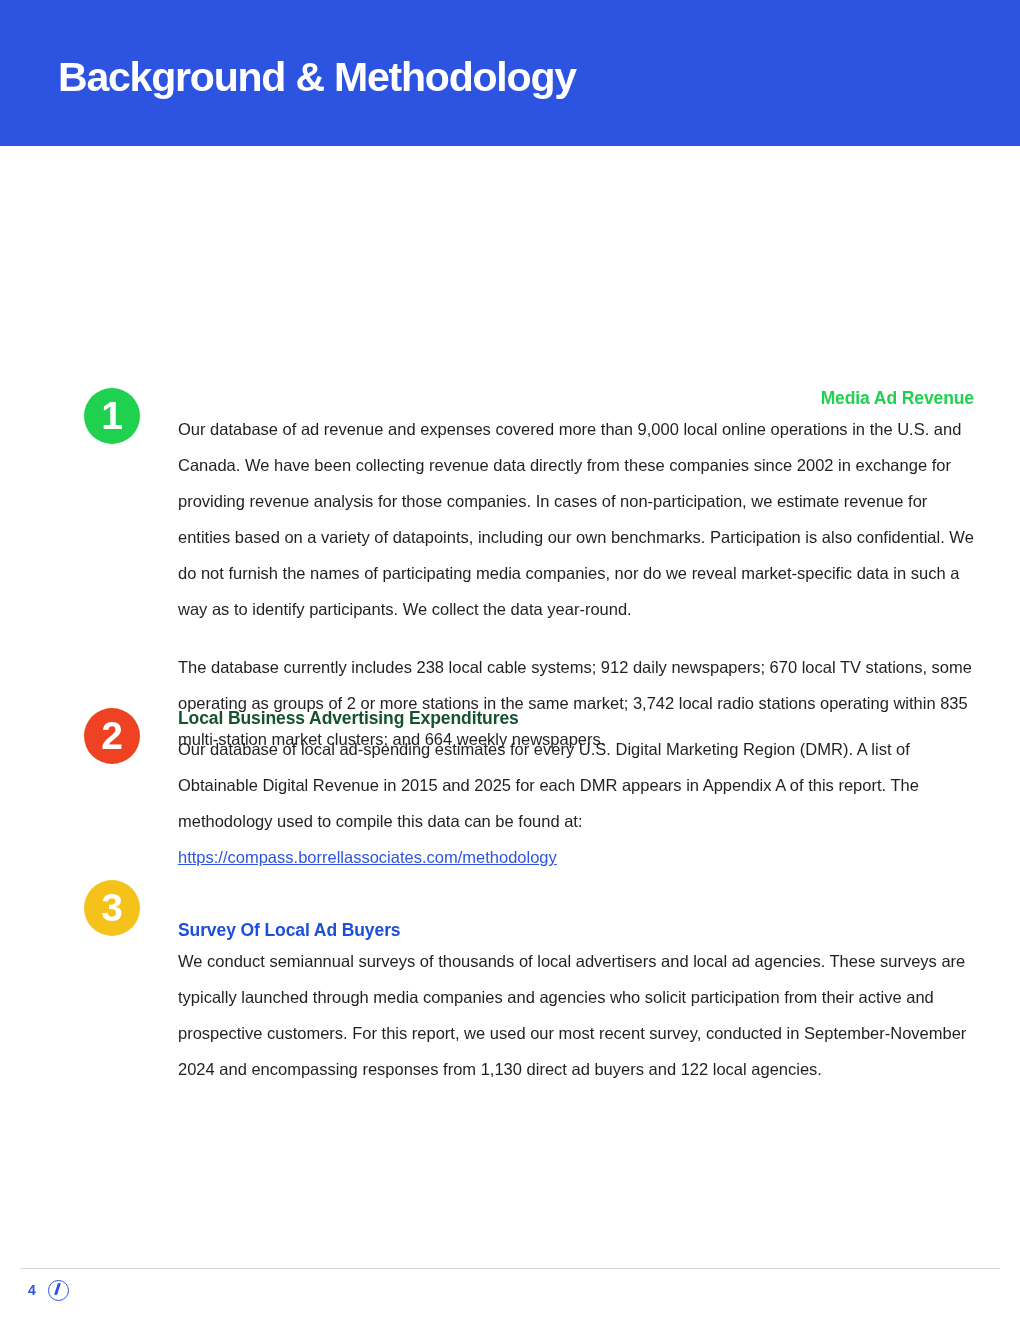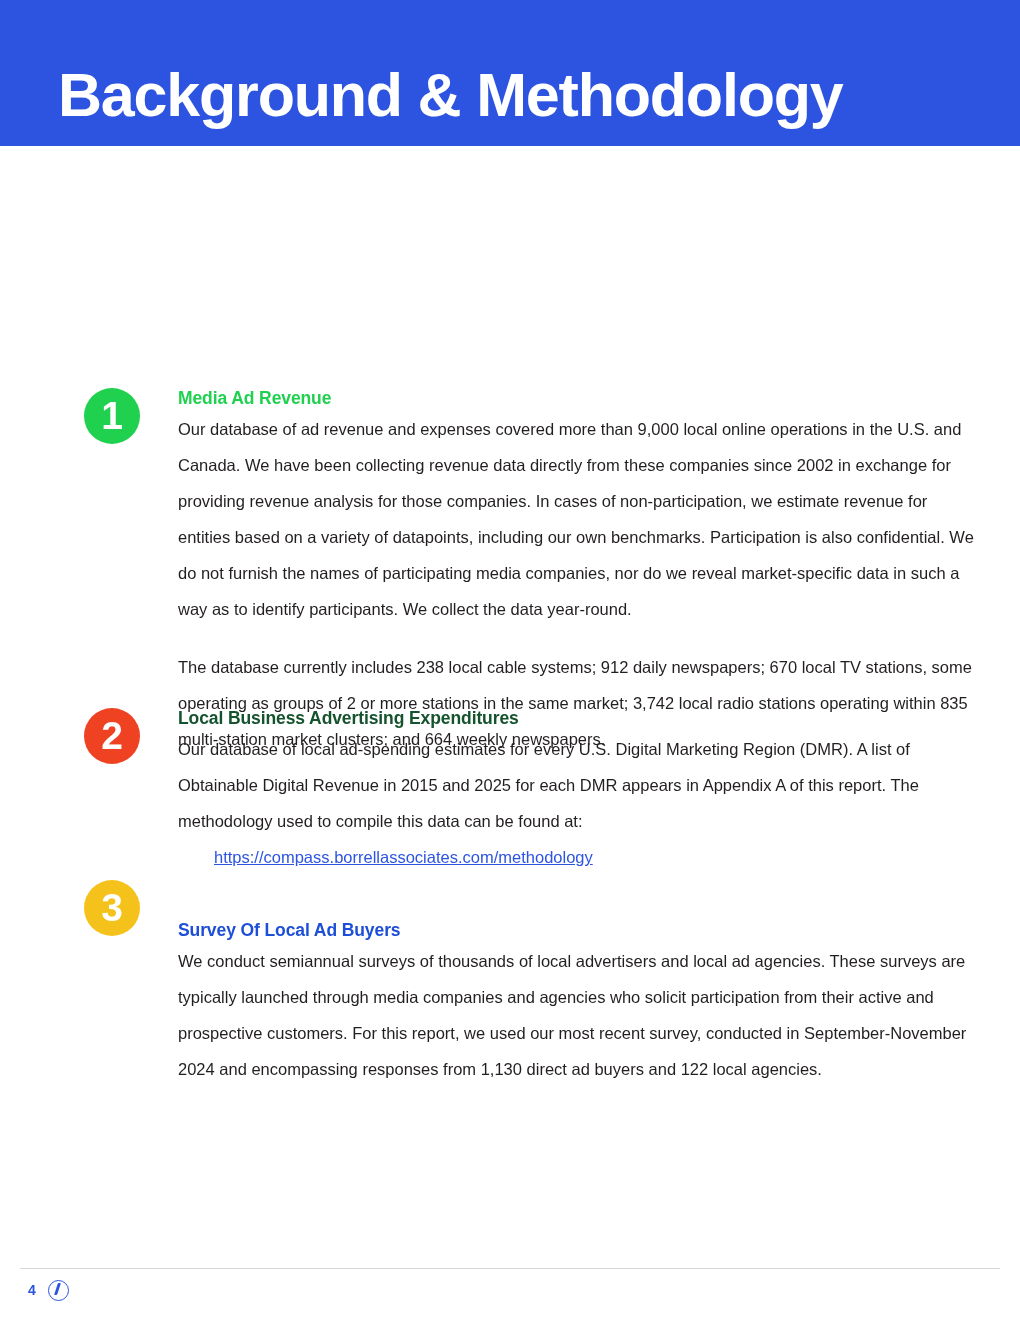--- a/index.html
+++ b/index.html
@@ -26,22 +26,22 @@
     position: absolute;
     top: 0;
     left: 0;
     width: 1020px;
     height: 146px;
     background: #2d54e0;
   }
   .header-title {
     position: absolute;
     left: 58px;
-    top: 60px;
-    font-size: 61px;
+    top: 42px;
+    font-size: 41px;
     line-height: 70px;
     font-weight: bold;
     color: #ffffff;
     letter-spacing: -1.2px;
     white-space: nowrap;
   }
   
   .intro {
     position: absolute;
     left: 178px;
@@ -80,21 +80,21 @@
 
   .section-body {
     margin-left: 94px;
   }
   .section-title {
     font-size: 17.5px;
     font-weight: bold;
     margin: 0 0 2px 0;
     letter-spacing: -0.1px;
   }
-  .t-green  { color: #1fd14f; }
+  .t-green  { color: #1fd14f; text-align: right; }
   .t-orange { color: #14532d; }
   .t-yellow { color: #1d4ed8; margin-top: 40px; }
 
   .section-body p {
     margin: 0;
     font-size: 16.5px;
     line-height: 36px;
     color: #231f20;
   }
   .section-body p + p {
@@ -171,21 +171,21 @@
       <p>Our database of ad revenue and expenses covered more than 9,000 local online operations in the U.S. and Canada. We have been collecting revenue data directly from these companies since 2002 in exchange for providing revenue analysis for those companies. In cases of non-participation, we estimate revenue for entities based on a variety of datapoints, including our own benchmarks. Participation is also confidential. We do not furnish the names of participating media companies, nor do we reveal market-specific data in such a way as to identify participants. We collect the data year-round.</p>
       <p>The database currently includes 238 local cable systems; 912 daily newspapers; 670 local TV stations, some operating as groups of 2 or more stations in the same market; 3,742 local radio stations operating within 835 multi-station market clusters; and 664 weekly newspapers.</p>
     </div>
   </div>
 
   <div class="section s2">
     <div class="badge orange">2</div>
     <div class="section-body">
       <div class="section-title t-orange">Local Business Advertising Expenditures</div>
       <p>Our database of local ad-spending estimates for every U.S. Digital Marketing Region (DMR). A list of Obtainable Digital Revenue in 2015 and 2025 for each DMR appears in Appendix A of this report. The methodology used to compile this data can be found at:</p>
-      <p style="margin-top:0;margin-left:36px;"><a class="link" href="#">https://compass.borrellassociates.com/methodology</a></p>
+      <p style="margin-top:0;"><a class="link" href="#">https://compass.borrellassociates.com/methodology</a></p>
     </div>
   </div>
 
   <div class="section s3">
     <div class="badge yellow">3</div>
     <div class="section-body">
       <div class="section-title t-yellow">Survey Of Local Ad Buyers</div>
       <p>We conduct semiannual surveys of thousands of local advertisers and local ad agencies. These surveys are typically launched through media companies and agencies who solicit participation from their active and prospective customers. For this report, we used our most recent survey, conducted in September-November 2024 and encompassing responses from 1,130 direct ad buyers and 122 local agencies.</p>
     </div>
   </div>

